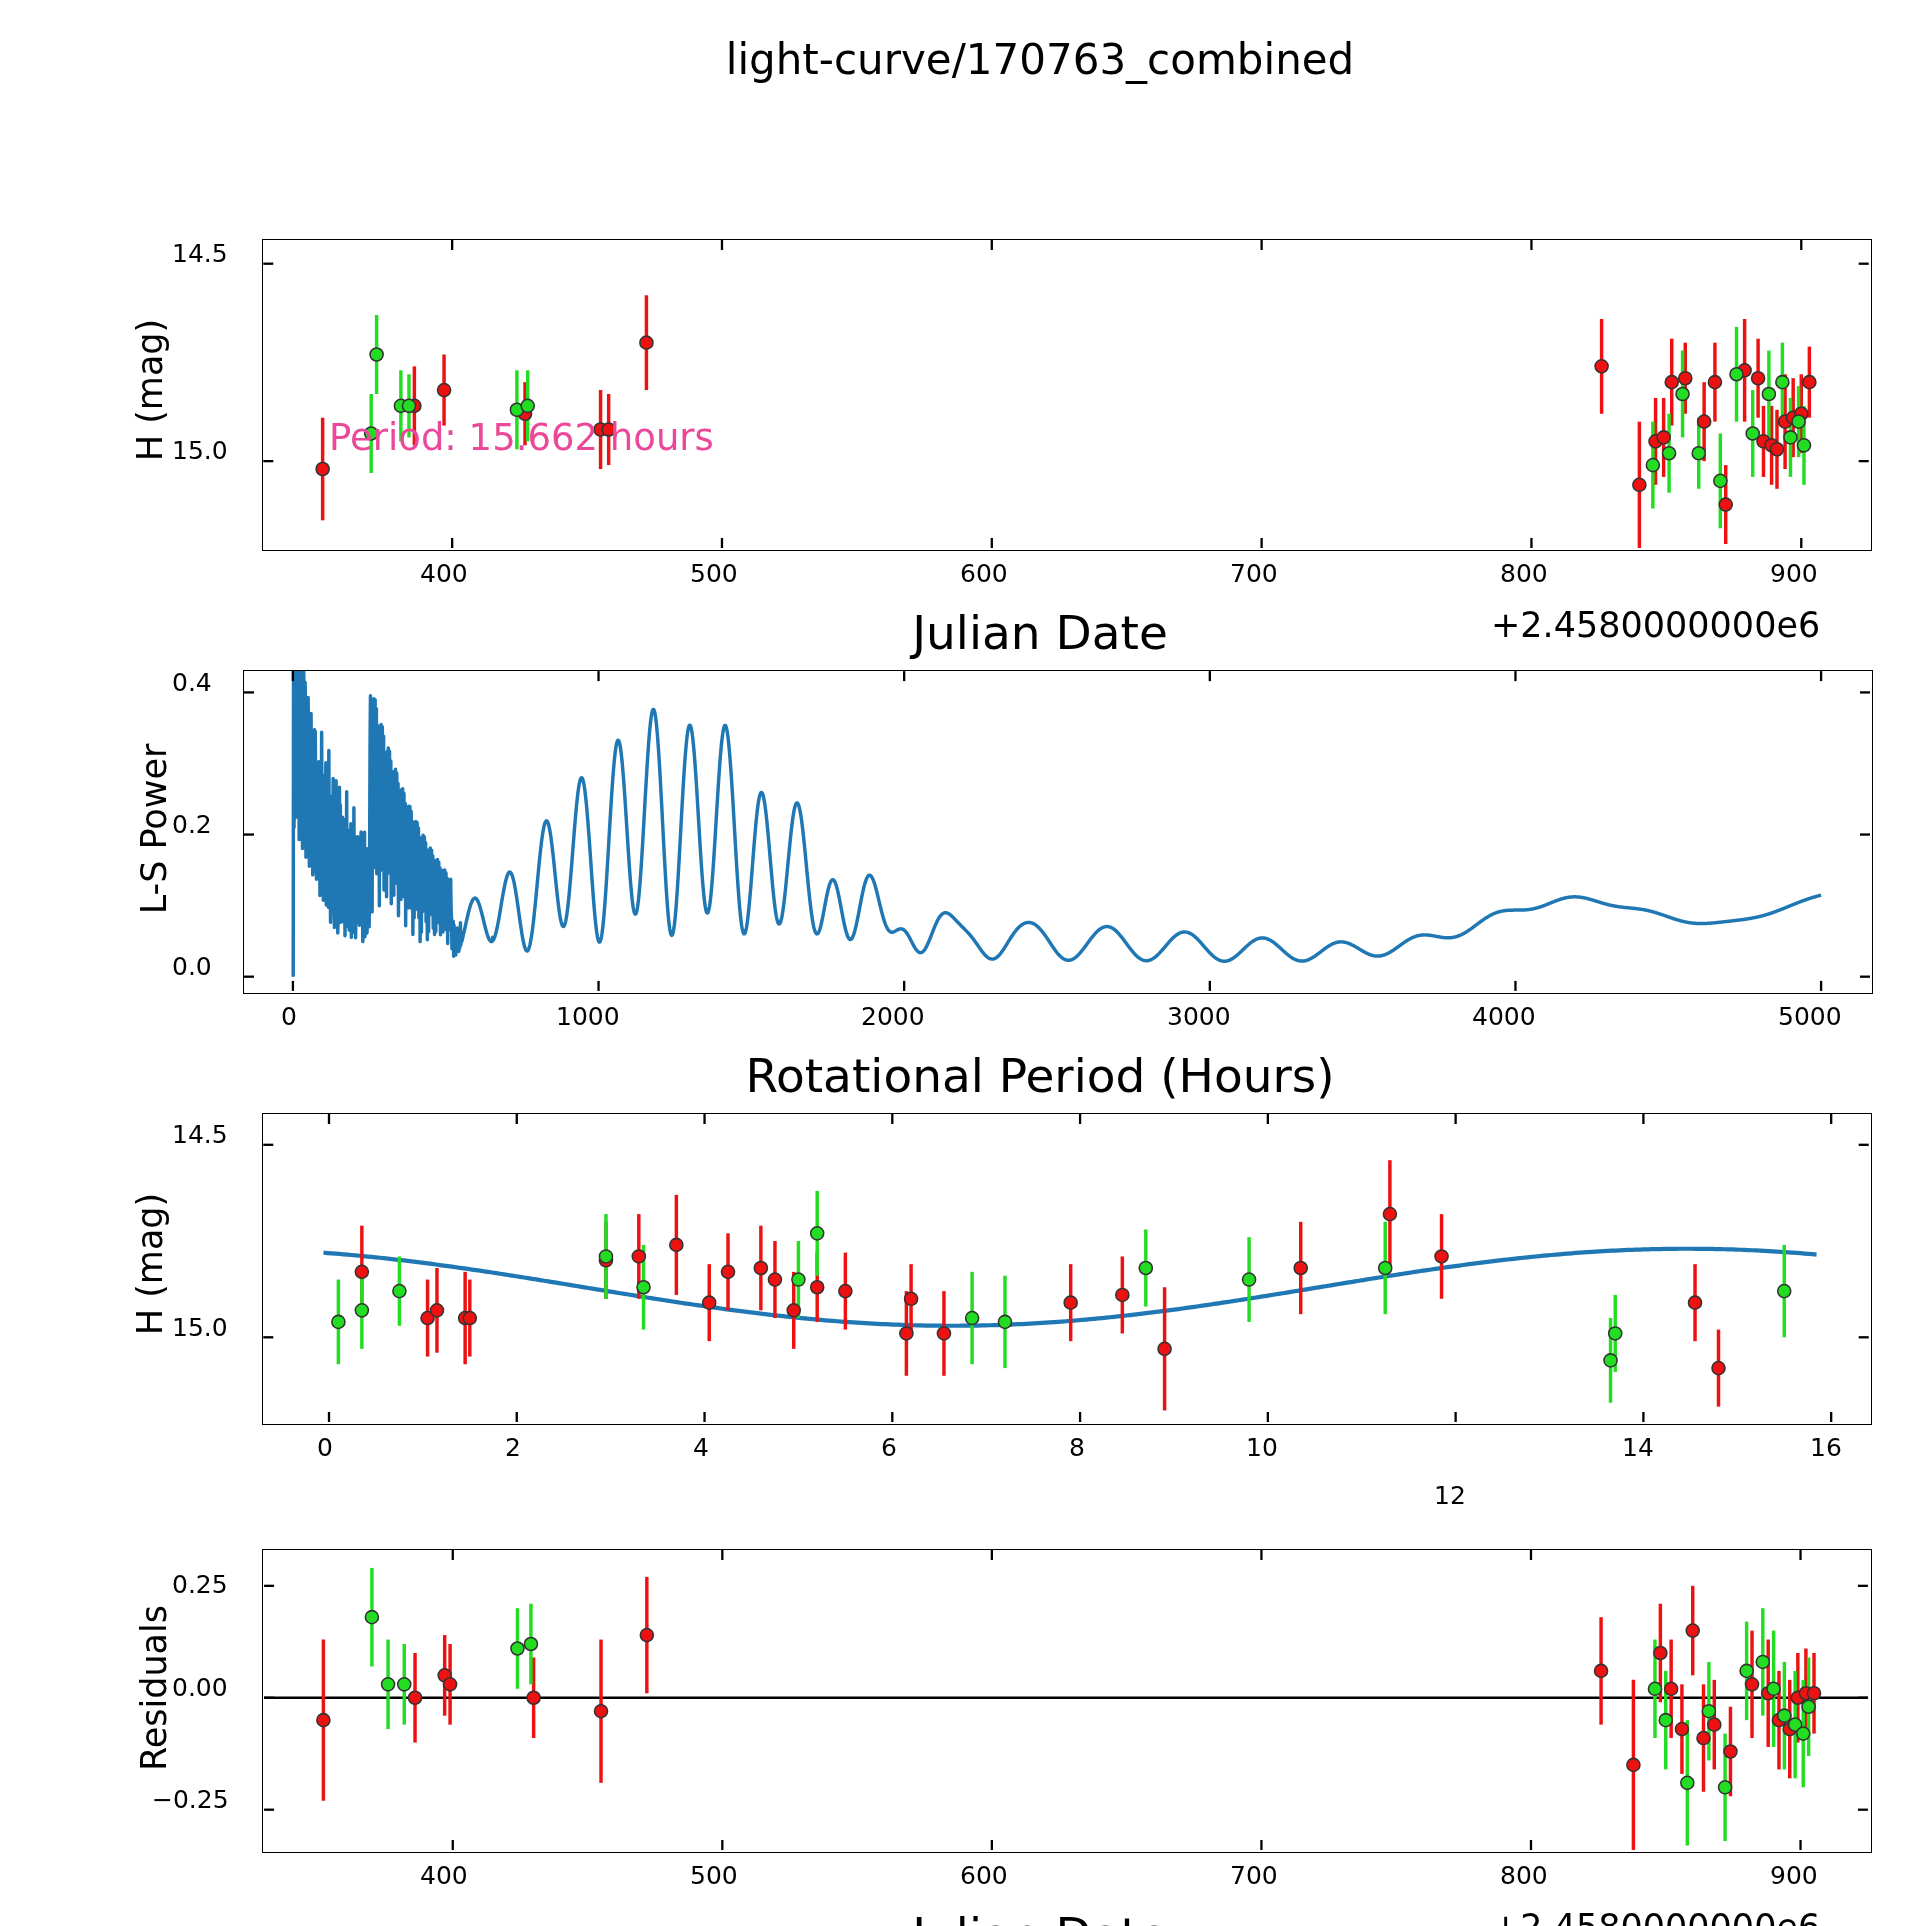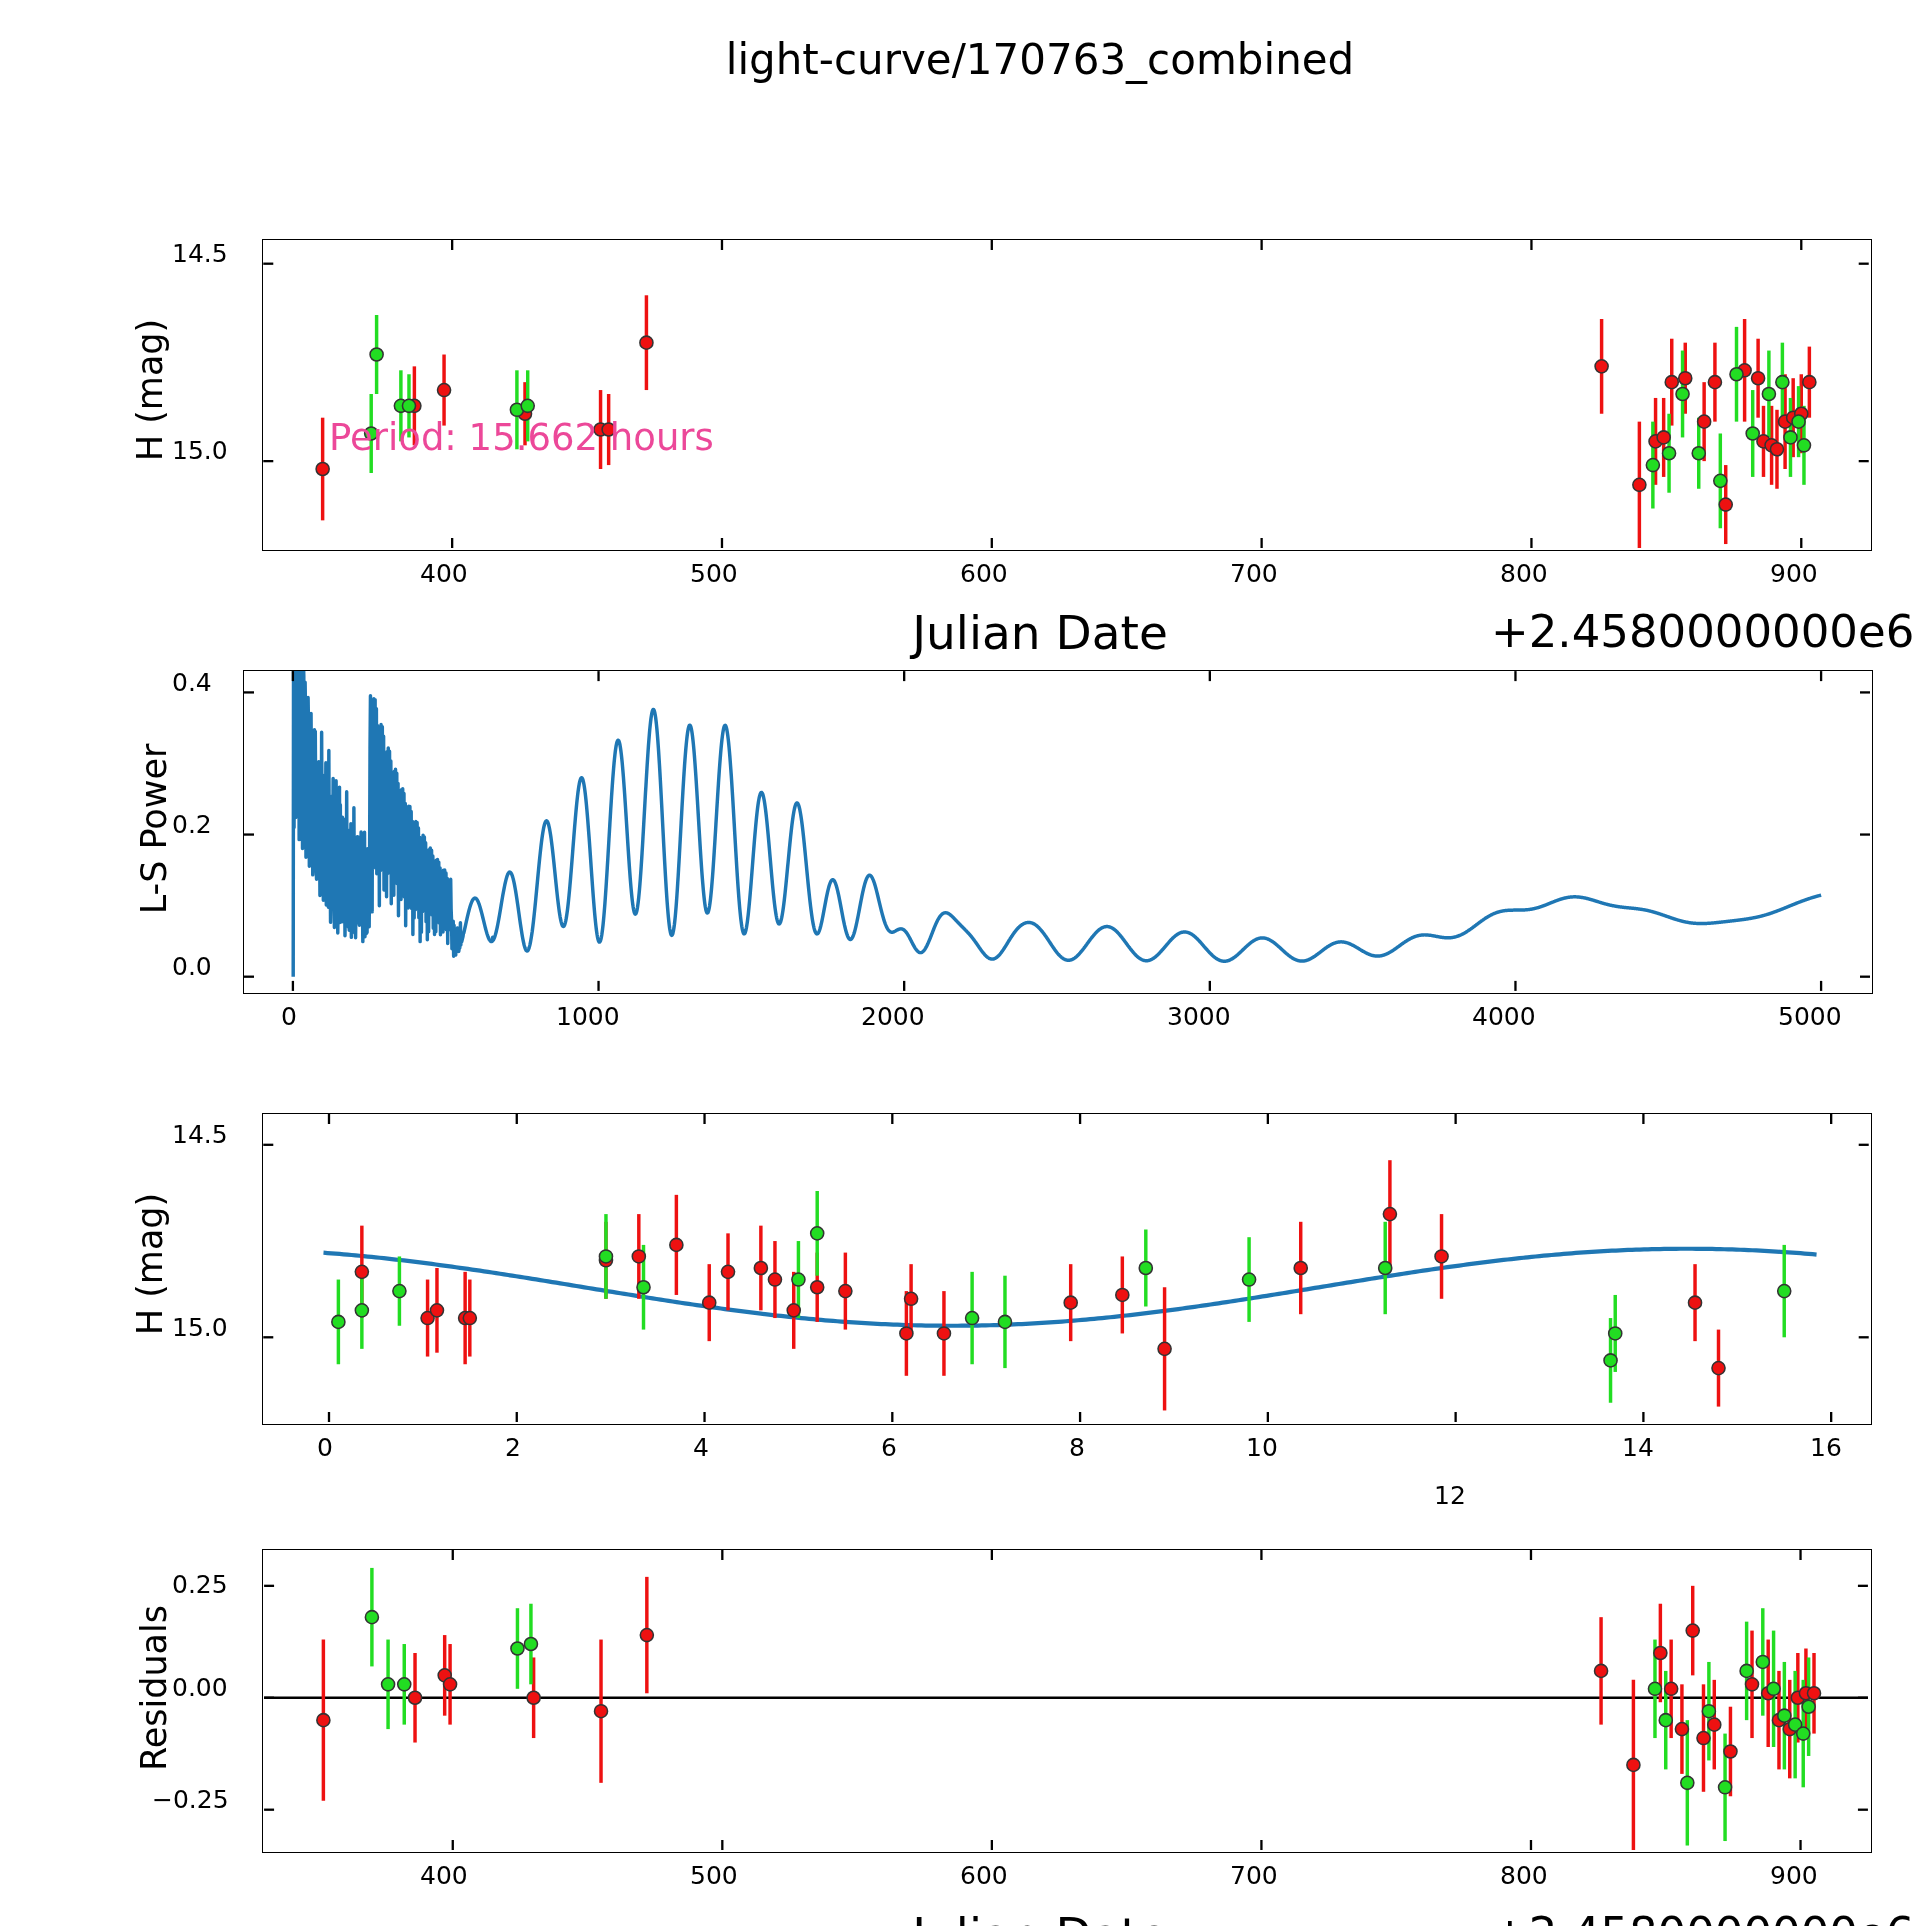--- a/index.html
+++ b/index.html
@@ -56,21 +56,21 @@
     text-align: center;
   }
   .tick-label {
     position: absolute;
     font-size: 25px;
     color: #000;
     white-space: nowrap;
   }
   .offset-label {
     position: absolute;
-    font-size: 45px;
+    font-size: 35px;
     color: #000;
     white-space: nowrap;
   }
   .annot {
     position: absolute;
     font-size: 37px;
     color: #ec4899;
     white-space: nowrap;
   }
 </style>
@@ -209,20 +209,21 @@
         <line x1="4093.0827067669175" y1="0" x2="4093.0827067669175" y2="26" stroke="#000" stroke-width="6"></line>
         <line x1="0" y1="793.1111111111111" x2="26" y2="793.1111111111111" stroke="#000" stroke-width="6"></line>
         <line x1="4220" y1="793.1111111111111" x2="4194" y2="793.1111111111111" stroke="#000" stroke-width="6"></line>
         <line x1="0" y1="424.22222222222223" x2="26" y2="424.22222222222223" stroke="#000" stroke-width="6"></line>
         <line x1="4220" y1="424.22222222222223" x2="4194" y2="424.22222222222223" stroke="#000" stroke-width="6"></line>
         <line x1="0" y1="55.33333333333337" x2="26" y2="55.33333333333337" stroke="#000" stroke-width="6"></line>
         <line x1="4220" y1="55.33333333333337" x2="4194" y2="55.33333333333337" stroke="#000" stroke-width="6"></line>
       </svg>
   </div>
   <div class="ylabel" style="left:23px; top:809px; width:262px;">L-S Power</div>
+  <div class="axis-label" style="left:597px; top:1048px; width:886px;">Rotational Period (Hours)</div>
 
   <div class="panel" id="panel3" style="left:262px; top:1113px; width:1610px; height:312px;">
     <svg class="plot-svg" id="svg3" width="1606" height="308" viewBox="0 0 4170 800">
         <polyline points="156.4,360.3 166.8,361.1 177.2,361.9 187.7,362.7 198.1,363.5 208.5,364.4 218.9,365.3 229.3,366.2 239.8,367.2 250.2,368.2 260.6,369.2 271.1,370.2 281.5,371.2 291.9,372.3 302.3,373.4 312.8,374.5 323.2,375.6 333.6,376.8 344.0,378.0 354.5,379.2 364.9,380.4 375.3,381.6 385.7,382.9 396.1,384.2 406.6,385.5 417.0,386.8 427.4,388.1 437.9,389.5 448.3,390.9 458.7,392.3 469.1,393.7 479.5,395.1 490.0,396.5 500.4,398.0 510.8,399.5 521.3,400.9 531.7,402.4 542.1,404.0 552.5,405.5 562.9,407.0 573.4,408.6 583.8,410.2 594.2,411.7 604.7,413.3 615.1,414.9 625.5,416.5 635.9,418.2 646.4,419.8 656.8,421.4 667.2,423.1 677.6,424.7 688.1,426.4 698.5,428.1 708.9,429.7 719.3,431.4 729.8,433.1 740.2,434.8 750.6,436.5 761.0,438.2 771.5,439.9 781.9,441.6 792.3,443.3 802.7,445.0 813.1,446.8 823.6,448.5 834.0,450.2 844.4,451.9 854.9,453.6 865.3,455.3 875.7,457.0 886.1,458.7 896.6,460.5 907.0,462.2 917.4,463.9 927.8,465.6 938.2,467.2 948.7,468.9 959.1,470.6 969.5,472.3 980.0,474.0 990.4,475.6 1000.8,477.3 1011.2,478.9 1021.6,480.6 1032.1,482.2 1042.5,483.8 1052.9,485.4 1063.3,487.0 1073.8,488.6 1084.2,490.2 1094.6,491.7 1105.0,493.3 1115.5,494.8 1125.9,496.4 1136.3,497.9 1146.8,499.4 1157.2,500.9 1167.6,502.3 1178.0,503.8 1188.5,505.2 1198.9,506.6 1209.3,508.0 1219.7,509.4 1230.1,510.8 1240.6,512.2 1251.0,513.5 1261.4,514.8 1271.8,516.1 1282.3,517.4 1292.7,518.6 1303.1,519.9 1313.6,521.1 1324.0,522.3 1334.4,523.5 1344.8,524.6 1355.3,525.7 1365.7,526.8 1376.1,527.9 1386.5,529.0 1397.0,530.0 1407.4,531.1 1417.8,532.0 1428.2,533.0 1438.7,534.0 1449.1,534.9 1459.5,535.8 1469.9,536.6 1480.3,537.5 1490.8,538.3 1501.2,539.1 1511.6,539.9 1522.0,540.6 1532.5,541.3 1542.9,542.0 1553.3,542.7 1563.8,543.3 1574.2,543.9 1584.6,544.5 1595.0,545.0 1605.5,545.5 1615.9,546.0 1626.3,546.5 1636.7,546.9 1647.2,547.3 1657.6,547.7 1668.0,548.1 1678.4,548.4 1688.9,548.7 1699.3,548.9 1709.7,549.2 1720.1,549.4 1730.5,549.6 1741.0,549.7 1751.4,549.8 1761.8,549.9 1772.3,550.0 1782.7,550.0 1793.1,550.0 1803.5,550.0 1814.0,549.9 1824.4,549.8 1834.8,549.7 1845.2,549.6 1855.7,549.4 1866.1,549.2 1876.5,548.9 1886.9,548.7 1897.4,548.4 1907.8,548.1 1918.2,547.7 1928.6,547.3 1939.0,546.9 1949.5,546.5 1959.9,546.0 1970.3,545.5 1980.8,545.0 1991.2,544.5 2001.6,543.9 2012.0,543.3 2022.5,542.6 2032.9,542.0 2043.3,541.3 2053.7,540.6 2064.2,539.8 2074.6,539.1 2085.0,538.3 2095.4,537.5 2105.8,536.6 2116.3,535.7 2126.7,534.9 2137.1,533.9 2147.5,533.0 2158.0,532.0 2168.4,531.0 2178.8,530.0 2189.3,529.0 2199.7,527.9 2210.1,526.8 2220.5,525.7 2231.0,524.6 2241.4,523.4 2251.8,522.2 2262.2,521.1 2272.7,519.8 2283.1,518.6 2293.5,517.3 2303.9,516.1 2314.4,514.8 2324.8,513.4 2335.2,512.1 2345.6,510.8 2356.0,509.4 2366.5,508.0 2376.9,506.6 2387.3,505.2 2397.8,503.7 2408.2,502.3 2418.6,500.8 2429.0,499.3 2439.4,497.8 2449.9,496.3 2460.3,494.8 2470.7,493.2 2481.2,491.7 2491.6,490.1 2502.0,488.6 2512.4,487.0 2522.9,485.4 2533.3,483.8 2543.7,482.1 2554.1,480.5 2564.6,478.9 2575.0,477.2 2585.4,475.6 2595.8,473.9 2606.3,472.2 2616.7,470.6 2627.1,468.9 2637.5,467.2 2647.9,465.5 2658.4,463.8 2668.8,462.1 2679.2,460.4 2689.7,458.7 2700.1,457.0 2710.5,455.3 2720.9,453.6 2731.3,451.8 2741.8,450.1 2752.2,448.4 2762.6,446.7 2773.1,445.0 2783.5,443.3 2793.9,441.6 2804.3,439.9 2814.7,438.2 2825.2,436.5 2835.6,434.8 2846.0,433.1 2856.5,431.4 2866.9,429.7 2877.3,428.0 2887.7,426.3 2898.1,424.7 2908.6,423.0 2919.0,421.4 2929.4,419.7 2939.9,418.1 2950.3,416.5 2960.7,414.9 2971.1,413.3 2981.5,411.7 2992.0,410.1 3002.4,408.5 3012.8,407.0 3023.3,405.4 3033.7,403.9 3044.1,402.4 3054.5,400.9 3064.9,399.4 3075.4,397.9 3085.8,396.5 3096.2,395.0 3106.7,393.6 3117.1,392.2 3127.5,390.8 3137.9,389.4 3148.3,388.1 3158.8,386.8 3169.2,385.4 3179.6,384.1 3190.1,382.9 3200.5,381.6 3210.9,380.4 3221.3,379.1 3231.7,377.9 3242.2,376.8 3252.6,375.6 3263.0,374.5 3273.5,373.4 3283.9,372.3 3294.3,371.2 3304.7,370.1 3315.2,369.1 3325.6,368.1 3336.0,367.2 3346.4,366.2 3356.8,365.3 3367.3,364.4 3377.7,363.5 3388.1,362.7 3398.6,361.8 3409.0,361.0 3419.4,360.3 3429.8,359.5 3440.3,358.8 3450.7,358.1 3461.1,357.5 3471.5,356.8 3482.0,356.2 3492.4,355.6 3502.8,355.1 3513.2,354.6 3523.7,354.1 3534.1,353.6 3544.5,353.1 3554.9,352.7 3565.3,352.4 3575.8,352.0 3586.2,351.7 3596.6,351.4 3607.1,351.1 3617.5,350.9 3627.9,350.7 3638.3,350.5 3648.8,350.3 3659.2,350.2 3669.6,350.1 3680.0,350.0 3690.5,350.0 3700.9,350.0 3711.3,350.0 3721.7,350.1 3732.1,350.2 3742.6,350.3 3753.0,350.4 3763.4,350.6 3773.8,350.8 3784.3,351.0 3794.7,351.3 3805.1,351.6 3815.6,351.9 3826.0,352.2 3836.4,352.6 3846.8,353.0 3857.2,353.4 3867.7,353.9 3878.1,354.4 3888.5,354.9 3899.0,355.4 3909.4,356.0 3919.8,356.6 3930.2,357.2 3940.6,357.9 3951.1,358.6 3961.5,359.3 3971.9,360.0 3982.3,360.8 3992.8,361.6 4003.2,362.4 4013.6,363.2 4024.1,364.1 4034.5,365.0" fill="none" stroke="#1f77b4" stroke-width="11"></polyline>
         <line x1="256.05263157894734" y1="290.0000000000007" x2="256.05263157894734" y2="529.9999999999989" stroke="#ee1111" stroke-width="9"></line>
         <line x1="426.75438596491233" y1="429.9999999999994" x2="426.75438596491233" y2="629.9999999999985" stroke="#ee1111" stroke-width="9"></line>
         <line x1="451.14035087719304" y1="400" x2="451.14035087719304" y2="619.9999999999986" stroke="#ee1111" stroke-width="9"></line>
         <line x1="524.2982456140352" y1="409.9999999999998" x2="524.2982456140352" y2="649.9999999999981" stroke="#ee1111" stroke-width="9"></line>
         <line x1="536.4912280701756" y1="429.9999999999994" x2="536.4912280701756" y2="629.9999999999985" stroke="#ee1111" stroke-width="9"></line>
         <line x1="890.0877192982458" y1="280.00000000000085" x2="890.0877192982458" y2="480" stroke="#ee1111" stroke-width="9"></line>

